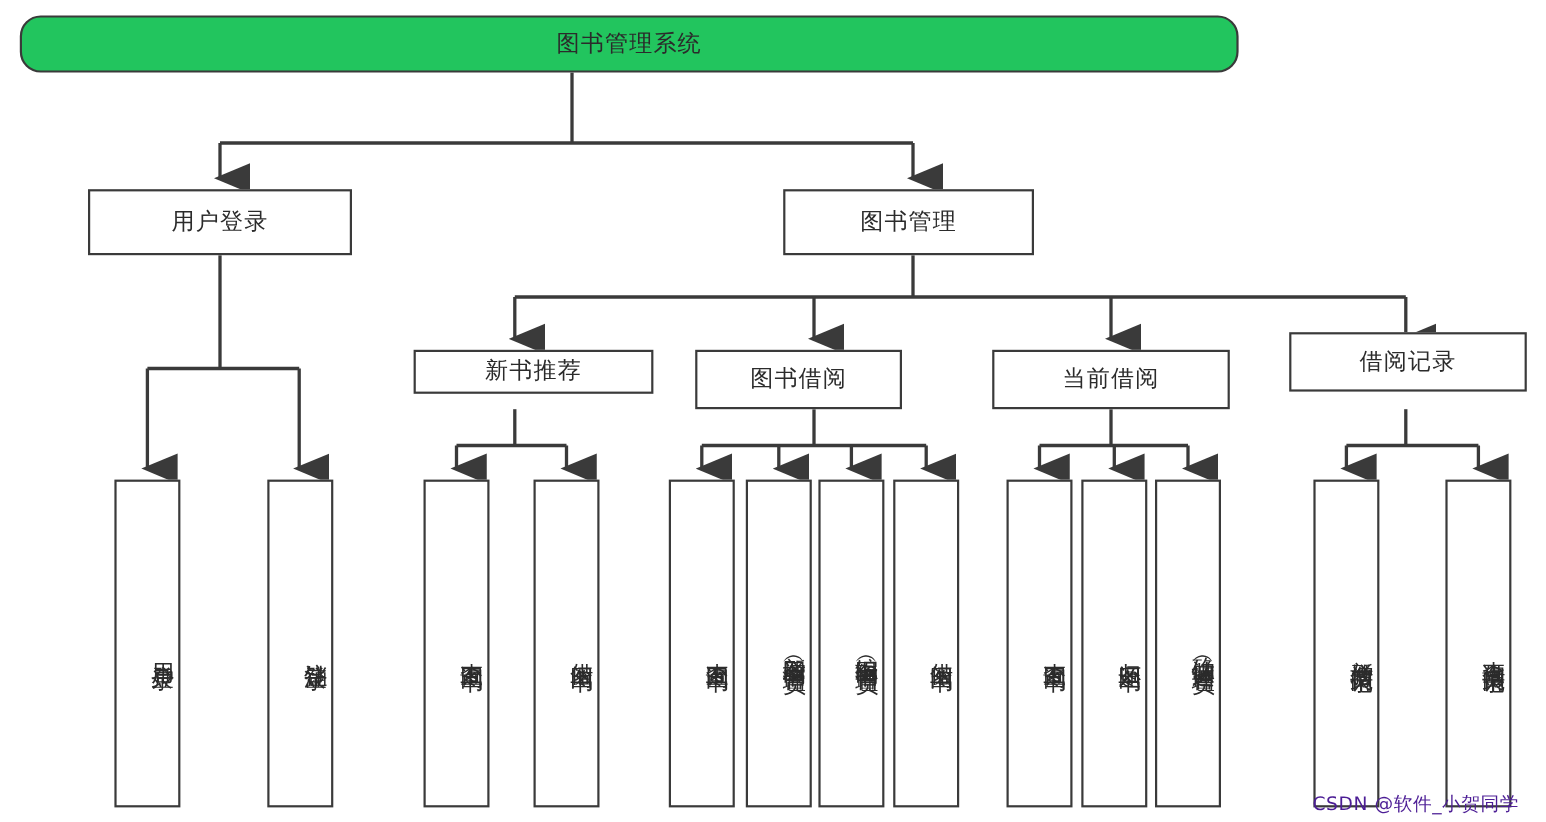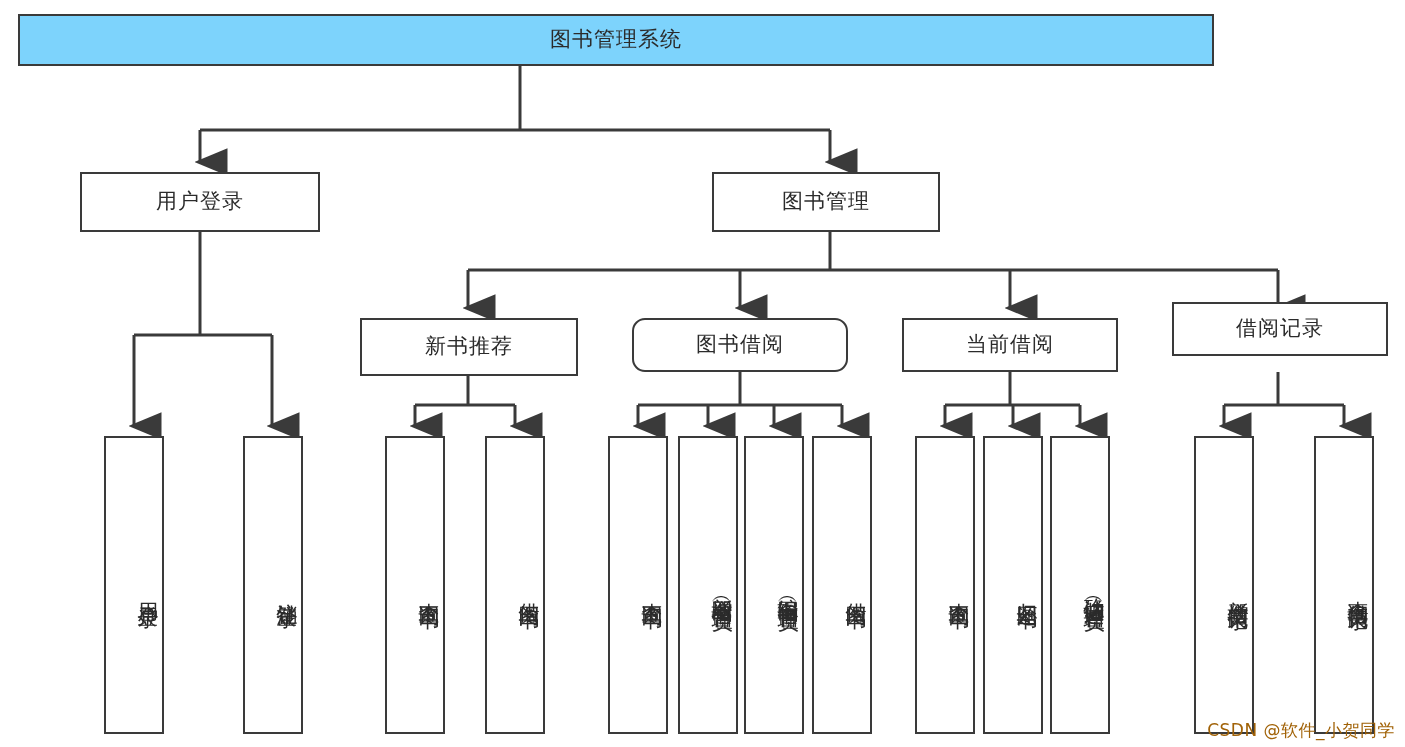--- a/index.html
+++ b/index.html
@@ -51,24 +51,24 @@
   }
   .node-label {
     display: block;
     white-space: pre;
   }
   .node-box.vertical .node-label {
     text-align: start;
   }
   #watermark {
     position: absolute;
-    right: 10px;
+    right: 24px;
     bottom: 5px;
     font-size: 17px;
-    color: #a16207;
+    color: #4c1d95;
     letter-spacing: 0.5px;
     white-space: nowrap;
   }
 </style>
 </head>
 <body>
 
 <div id="diagram-root" style="background: rgb(255, 255, 255);">
 
   <svg id="connector-layer" viewBox="0 0 1405 747" width="1405" height="747" xmlns="http://www.w3.org/2000/svg">
@@ -115,35 +115,35 @@
       <path d="M 1013 405 L 1013 426" marker-end="url(#arrow)"></path>
       <path d="M 1080 405 L 1080 426" marker-end="url(#arrow)"></path>
 
       <path d="M 1278 372 L 1278 405"></path>
       <path d="M 1224 405 L 1344 405"></path>
       <path d="M 1224 405 L 1224 426" marker-end="url(#arrow)"></path>
       <path d="M 1344 405 L 1344 426" marker-end="url(#arrow)"></path>
     </g>
   </svg>
 
-  <div class="node-box horizontal" style="left: 18px; top: 14px; width: 1196px; height: 52px; border-color: rgb(58, 58, 58); background: #7dd3fc;">
+  <div class="node-box horizontal" style="left: 18px; top: 14px; width: 1108px; height: 52px; border-color: rgb(58, 58, 58); background: #22c55e; border-radius: 19px;">
     <span class="node-label">图书管理系统</span>
   </div>
 
   <div class="node-box horizontal" style="left: 80px; top: 172px; width: 240px; height: 60px; border-color: rgb(58, 58, 58); background: rgb(255, 255, 255);">
     <span class="node-label">用户登录</span>
   </div>
   <div class="node-box horizontal" style="left: 712px; top: 172px; width: 228px; height: 60px; border-color: rgb(58, 58, 58); background: rgb(255, 255, 255);">
     <span class="node-label">图书管理</span>
   </div>
 
-  <div class="node-box horizontal" style="left: 360px; top: 318px; width: 218px; height: 58px; border-color: rgb(58, 58, 58); background: rgb(255, 255, 255);">
+  <div class="node-box horizontal" style="left: 376px; top: 318px; width: 218px; height: 40px; border-color: rgb(58, 58, 58); background: rgb(255, 255, 255);">
     <span class="node-label">新书推荐</span>
   </div>
-  <div class="node-box horizontal" style="left: 632px; top: 318px; width: 216px; height: 54px; border-color: rgb(58, 58, 58); background: rgb(255, 255, 255); border-radius: 13px;">
+  <div class="node-box horizontal" style="left: 632px; top: 318px; width: 188px; height: 54px; border-color: rgb(58, 58, 58); background: rgb(255, 255, 255);">
     <span class="node-label">图书借阅</span>
   </div>
   <div class="node-box horizontal" style="left: 902px; top: 318px; width: 216px; height: 54px; border-color: rgb(58, 58, 58); background: rgb(255, 255, 255); text-align: center;">
     <span class="node-label">当前借阅</span>
   </div>
   <div class="node-box horizontal" style="left: 1172px; top: 302px; width: 216px; height: 54px; border-color: rgb(58, 58, 58); background: rgb(255, 255, 255);">
     <span class="node-label">借阅记录</span>
   </div>
 
   <div class="node-box vertical" style="left: 104px; top: 436px; width: 60px; height: 298px; border-color: rgb(58, 58, 58); background: rgb(255, 255, 255);">

